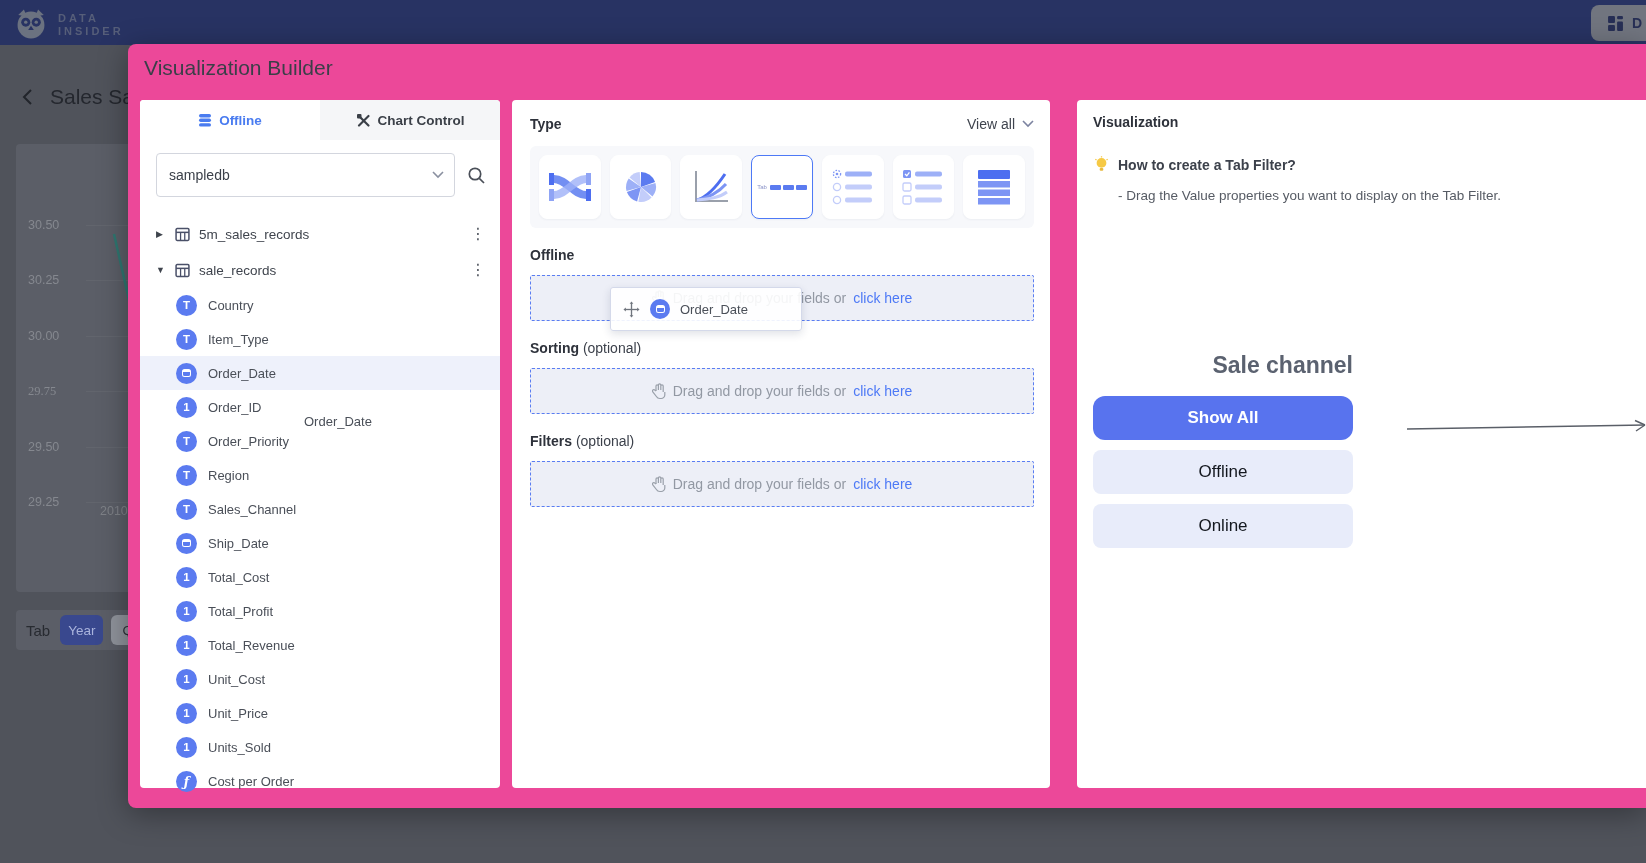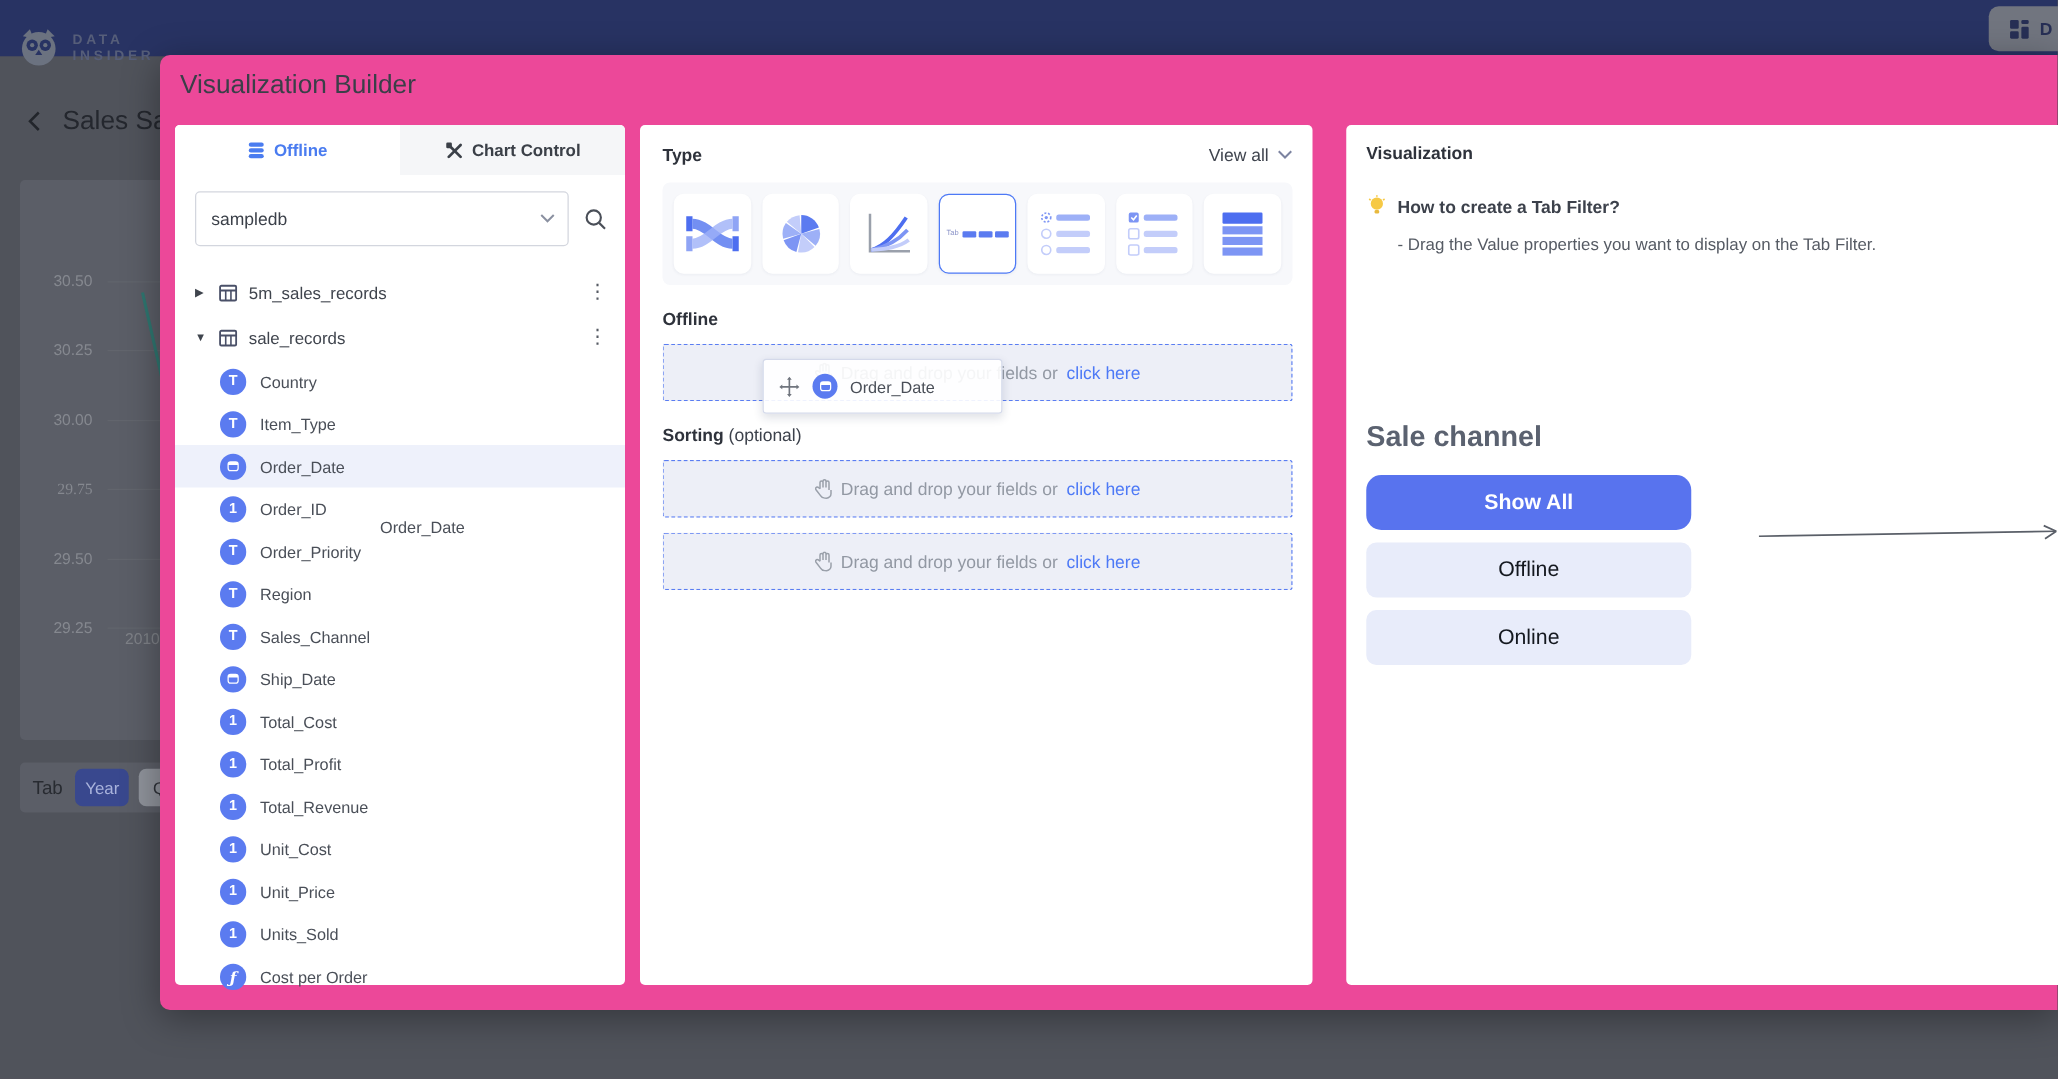--- a/index.html
+++ b/index.html
@@ -2,33 +2,33 @@
 <html><head>
 <meta charset="utf-8">
 <style>
   * { margin:0; padding:0; box-sizing:border-box; }
   html,body { width:1646px; height:863px; overflow:hidden;
     font-family:"Liberation Sans","DejaVu Sans",sans-serif; background:#4f525a; }
 
   
   .navbar { position:absolute; left:0; top:0; width:1646px; height:45px;
     background:#283363; z-index:6; }
-  .brand { position:absolute; left:14px; top:20px; display:flex; align-items:center; gap:10px; }
+  .brand { position:absolute; left:14px; top:6px; display:flex; align-items:center; gap:10px; }
   .brand-text { color:#565e79; font-size:11px; font-weight:bold; letter-spacing:3px; line-height:13px; }
   .nav-right-btn { position:absolute; right:-12px; top:5px; height:36px; background:#71757f;
     border-radius:8px; display:flex; align-items:center; gap:8px; padding:0 16px; color:#272f55;
     font-weight:bold; font-size:14px; }
 
   
   .bg-page { position:absolute; inset:45px 0 0 0; z-index:1; background:#50535b; }
   .bg-header { position:absolute; left:18px; top:40px; display:flex; align-items:center; gap:12px; }
   .bg-title { font-size:21px; color:#24272e; font-weight:500; white-space:nowrap; }
   .bg-card { position:absolute; left:16px; top:99px; width:1610px; height:448px;
     background:#5b5e67; border-radius:4px; }
-  .bg-tick { position:absolute; width:46px; text-align:right; font-size:12.5px; color:#85888f; }
+  .bg-tick { position:absolute; width:46px; text-align:left; font-size:12.5px; color:#85888f; }
   .bg-grid { position:absolute; left:70px; right:12px; height:1px; background:#686b73; opacity:.55; }
   .bg-xtick { position:absolute; left:84px; top:360px; font-size:12.5px; color:#7e8187; }
   .bg-tabs { position:absolute; left:16px; top:565px; width:1610px; height:40px;
     background:#5b5e67; border-radius:4px; display:flex; align-items:center; gap:10px; padding:0 8px; }
   .bg-tabs-label { font-size:15px; color:#282b31; margin-left:2px; }
   .bg-tab-btn { height:30px; min-width:40px; padding:0 8px; border-radius:6px; font-size:13.5px;
     display:flex; align-items:center; justify-content:center; }
   .bg-tab-btn.sel { background:#39488e; color:#a9b3dc; }
   .bg-tab-btn.unsel { background:#8f939b; color:#2e3138; }
 
@@ -94,21 +94,21 @@
     background:rgba(255,255,255,.9); border:1px solid #d4d9ea; border-radius:3px;
     box-shadow:0 3px 8px rgba(30,40,80,.14); display:flex; align-items:center; gap:10px;
     padding:0 12px; font-size:13px; color:#4a4f58; }
   .ghost-card .ficon { width:20px; height:20px; flex-basis:20px; }
 
   
   .rp-inner { padding:14px 16px; }
   .tip-title-row { display:flex; align-items:flex-end; gap:8px; margin-top:26px; }
   .tip-title { font-size:14px; font-weight:bold; color:#3c414b; }
   .tip-body { margin:15px 0 0 25px; font-size:13.5px; color:#565b64; }
-  .preview { position:absolute; left:16px; top:236px; width:260px; }
+  .preview { position:absolute; left:16px; top:252px; width:260px;text-align:right; }
   .preview-title { font-size:23px; font-weight:bold; color:#5b6270; margin-bottom:17px; }
   .pv-btn { height:44px; border-radius:8px; margin-bottom:10px; display:flex; align-items:center;
     justify-content:center; font-size:17px; cursor:pointer; background:#e8ecfa; color:#14181f; }
   .pv-btn.primary { background:#5873ee; color:#fff; font-weight:bold;border-radius:12px; }
   .annot-arrow { position:absolute; left:330px; top:316px; }
 </style>
 </head>
 <body>
 
 <div class="bg-page">
@@ -402,20 +402,23 @@
       </div>
       <div class="dropzone">
         <svg width="14" height="17" viewBox="0 0 14 17">
           <path d="M4,8 V3 a1.2,1.2 0 0 1 2.4,0 V7 M6.4,7 V2 a1.2,1.2 0 0 1 2.4,0 V7 M8.8,7 V3 a1.2,1.2 0 0 1 2.4,0 V9" stroke="#9aa0aa" stroke-width="1.2" fill="none"></path>
           <path d="M4,8 L2.4,6.8 a1.3,1.3 0 0 0 -1.6,2 L4.4,13.5 a4,4 0 0 0 3.4,2 h1.4 a3.6,3.6 0 0 0 3.6,-3.6 V9" stroke="#9aa0aa" stroke-width="1.2" fill="none"></path>
         </svg>
         <span>Drag and drop your fields or</span>
         <span class="dz-link">click here</span>
       </div>
 
+      <div class="sec-label zone-label">
+        <span>Filters</span><span class="opt"> (optional)</span>
+      </div>
       <div class="dropzone">
         <svg width="14" height="17" viewBox="0 0 14 17">
           <path d="M4,8 V3 a1.2,1.2 0 0 1 2.4,0 V7 M6.4,7 V2 a1.2,1.2 0 0 1 2.4,0 V7 M8.8,7 V3 a1.2,1.2 0 0 1 2.4,0 V9" stroke="#9aa0aa" stroke-width="1.2" fill="none"></path>
           <path d="M4,8 L2.4,6.8 a1.3,1.3 0 0 0 -1.6,2 L4.4,13.5 a4,4 0 0 0 3.4,2 h1.4 a3.6,3.6 0 0 0 3.6,-3.6 V9" stroke="#9aa0aa" stroke-width="1.2" fill="none"></path>
         </svg>
         <span>Drag and drop your fields or</span>
         <span class="dz-link">click here</span>
       </div>
     </div>
 

